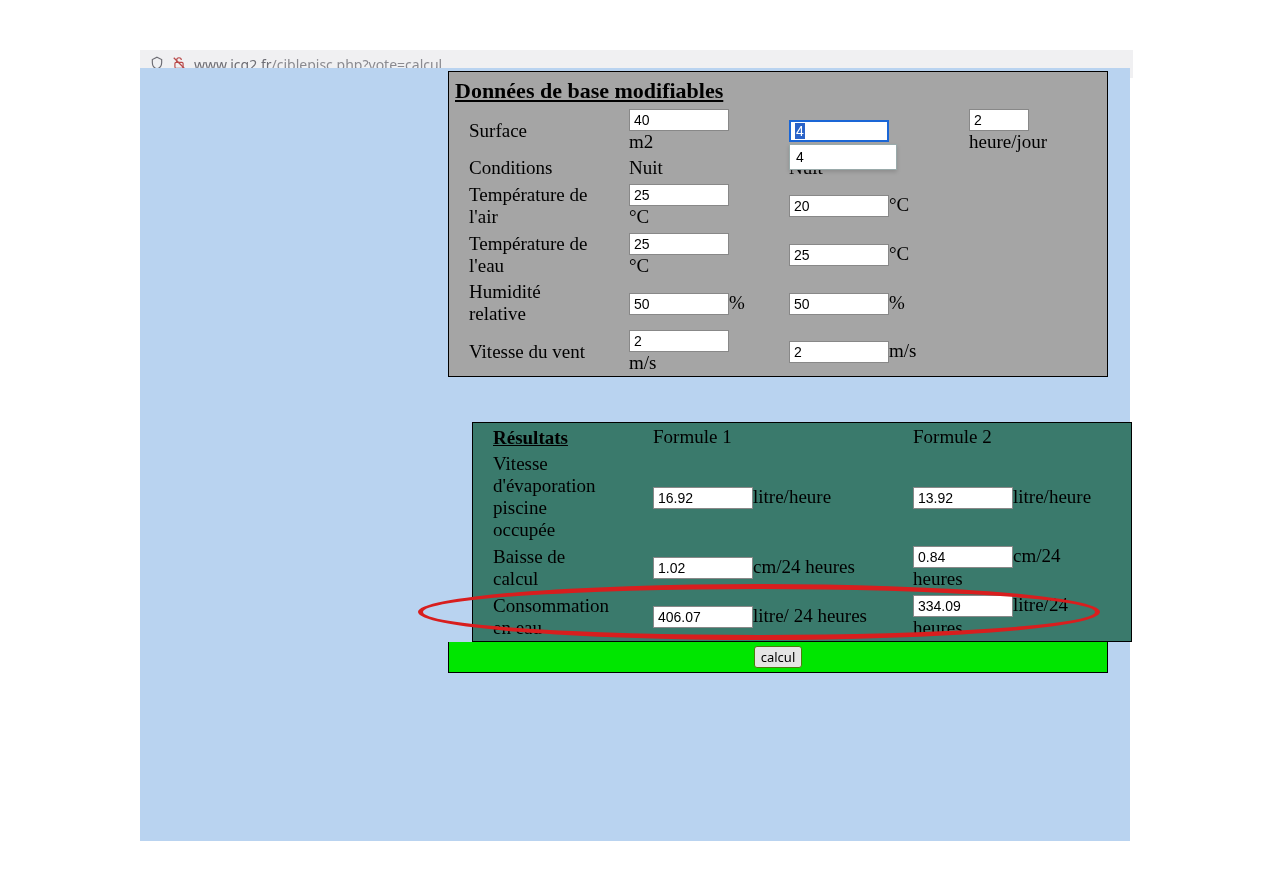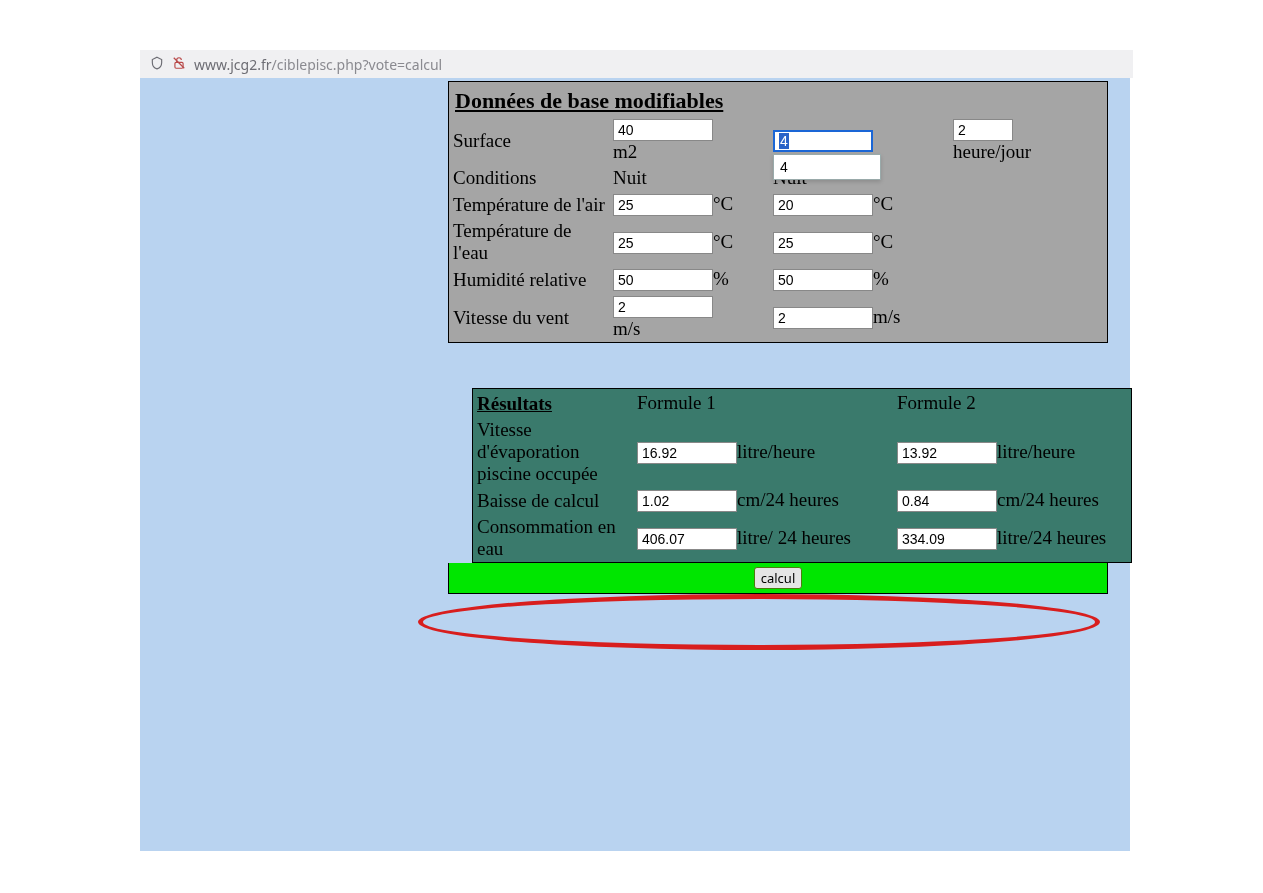--- a/index.html
+++ b/index.html
@@ -29,21 +29,21 @@
     font-family: system-ui, sans-serif;
     font-size: 14px;
     color: #6d6d74;
   }
   .addrbar .shield { margin-right: 8px; color: #6d6d74; }
   .addrbar .lock { margin-right: 8px; color: #b94a4a; }
   .addrbar .url .path { color: #8a8a90; }
   .page {
     position: absolute;
     left: 140px;
-    top: 78px;
+    top: 68px;
     width: 990px;
     height: 773px;
     background: #b9d3f0;
   }
   .panels {
     position: absolute;
     left: 308px;
     top: 3px;
     width: 660px;
   }
@@ -57,21 +57,21 @@
     font-weight: bold;
     text-decoration: underline;
     font-size: 22px;
     padding: 6px 6px 2px 6px;
   }
   table.grid {
     border-collapse: collapse;
     width: 100%;
   }
   table.grid td {
-    padding: 2px 4px;
+    padding: 2px 20px;
     vertical-align: middle;
     font-size: 19px;
   }
   td.lbl { width: 160px; }
   input[type=text] {
     font-family: Arial, sans-serif;
     font-size: 14px;
     height: 22px;
     border: 1px solid #888;
     background: #fff;

